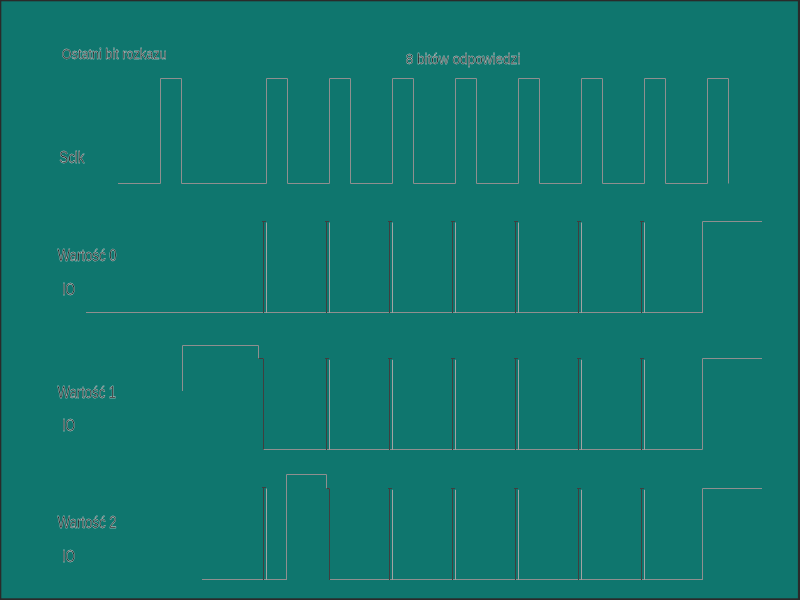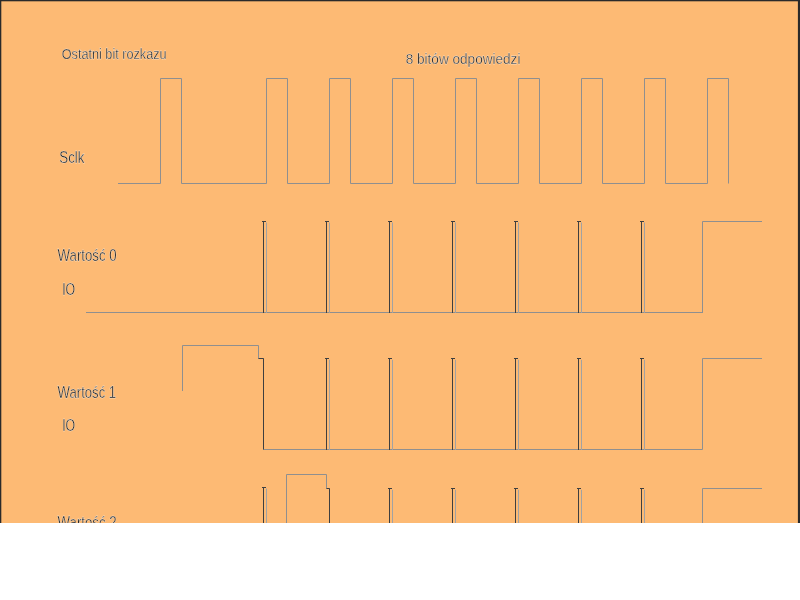--- a/index.html
+++ b/index.html
@@ -1,16 +1,16 @@
 <!DOCTYPE html>
 <html><head>
 <meta charset="utf-8">
 <style>
   html,body{margin:0;padding:0;background:#fff;}
-  #page{position:relative;width:800px;height:523px;background:#fdba74;overflow:hidden;}
+  #page{position:relative;width:800px;height:600px;background:#0f766e;overflow:hidden;}
   svg text{font-family:"Liberation Sans", sans-serif;fill:#1a1a1a;stroke:#ffffff;stroke-width:0.4px;stroke-opacity:0.8;}
 </style>
 </head>
 <body>
 
 <div id="page">
 <svg width="800" height="600" viewBox="0 0 800 600">
 
 <g>
 <rect x="0" y="0" width="800" height="1.3" fill="#2a2a2a"></rect>

